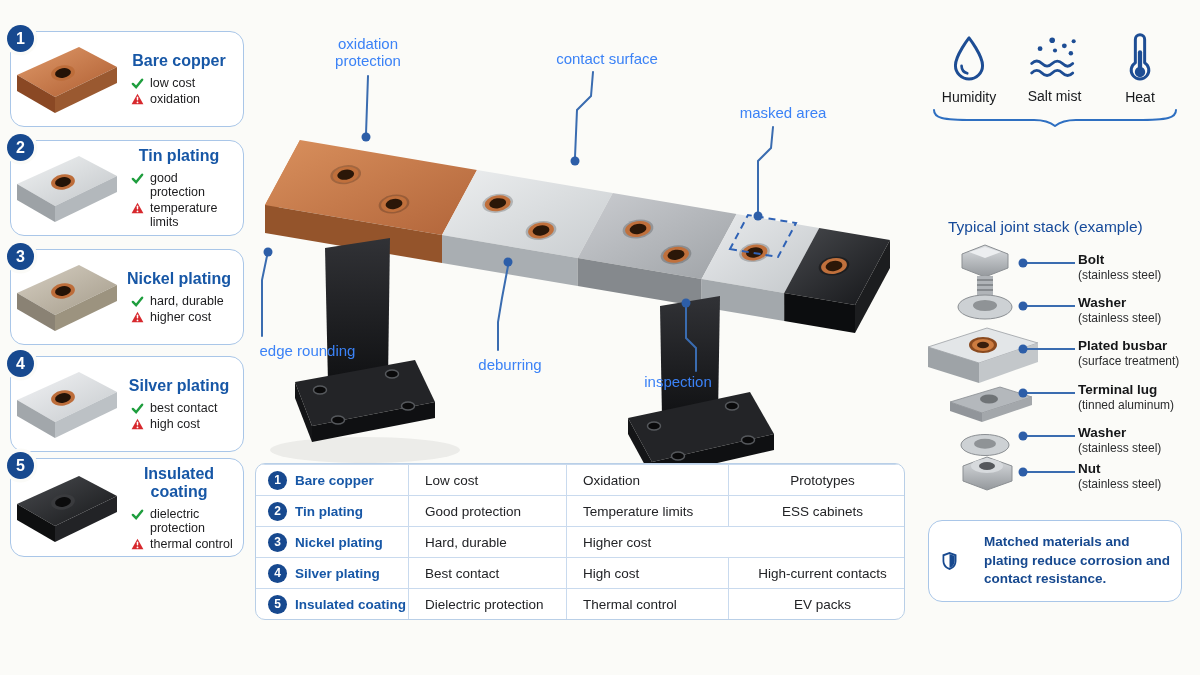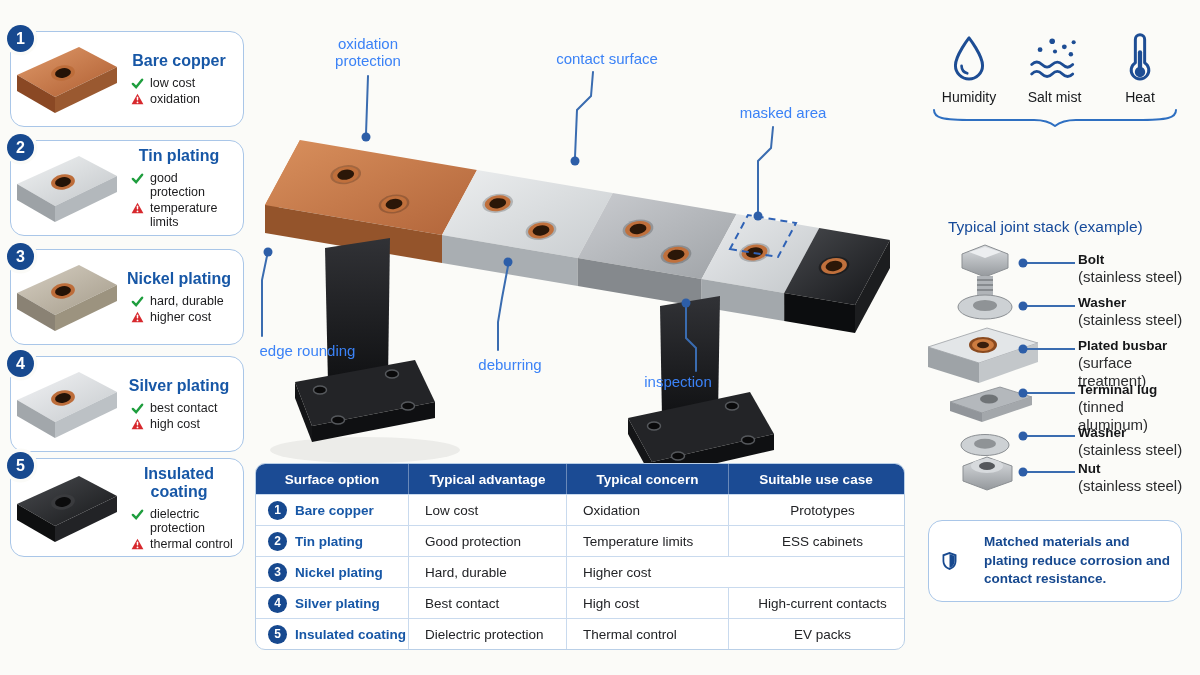--- a/index.html
+++ b/index.html
@@ -45,30 +45,30 @@
   .t-cell { height:30px; display:flex; align-items:center; font-size:13.5px; color:#222326; }
   .t-body .t-row { border-top:1px solid #c9daee; }
   .t-body .t-cell { border-left:1px solid #c9daee; padding-left:16px; }
   .t-body .t-cell:first-child { border-left:none; padding-left:12px; gap:8px; }
   .t-body .t-cell.center { justify-content:center; padding-left:13px; }
   .t-badge { width:19px; height:19px; border-radius:50%; background:#17498f; color:#fff; font-size:12px; font-weight:bold; display:flex; align-items:center; justify-content:center; flex:none; }
   .t-option { font-weight:bold; color:#1757a6; }
 
   
   .env-panel { position:absolute; left:928px; top:32px; width:254px; }
-  .env-icons { display:flex; align-items:flex-end; }
+  .env-icons { display:flex; align-items:center; }
   .env-cell { width:82px; display:flex; flex-direction:column; align-items:center; justify-content:flex-end; }
   .env-divider { width:1.5px; background:#c5c9cf; margin:2px 1px 14px; }
   .env-label { font-size:14px; color:#17191c; margin-top:5px; }
   .env-note { margin-top:5px; text-align:center; font-size:15px; font-weight:600; color:#2e6fc1; line-height:1.25; }
 
   .stack-title { position:absolute; left:948px; top:218px; font-size:15.5px; font-weight:normal; color:#164a9a; }
   .stack-label { position:absolute; left:1078px; width:120px; line-height:1.18; }
   .stack-label .nm { font-size:13.5px; font-weight:bold; color:#151618; }
-  .stack-label .sub { font-size:15px; color:#2b2c2e; }
+  .stack-label .sub { font-size:12px; color:#2b2c2e; }
 
   .footer-card {
     position:absolute; left:928px; top:520px; width:254px; height:82px;
     background:#fff; border:1.6px solid #a9c6e8; border-radius:14px;
     display:flex; align-items:center; gap:26px; padding:0 10px 0 12px;
   }
   .footer-text { font-size:13.5px; font-weight:bold; color:#17498f; line-height:1.4; }
 </style>
 </head>
 <body>
@@ -391,26 +391,20 @@
 </svg>
 
 <div class="callout" style="left:312px;top:35px;width:112px">oxidation protection</div>
 <div class="callout" style="left:542px;top:50px;width:130px">contact surface</div>
 <div class="callout" style="left:725px;top:104px;width:116px">masked area</div>
 <div class="callout" style="left:250px;top:342px;width:115px">edge rounding</div>
 <div class="callout" style="left:460px;top:356px;width:100px">deburring</div>
 <div class="callout" style="left:628px;top:373px;width:100px">inspection</div>
 
 <div class="spec-table">
-  <div class="t-row t-head">
-    <div class="t-cell">Surface option</div>
-    <div class="t-cell">Typical advantage</div>
-    <div class="t-cell">Typical concern</div>
-    <div class="t-cell">Suitable use case</div>
-  </div>
   <div class="t-body">
     <div class="t-row">
       <div class="t-cell">
           <span class="t-badge">1</span>
           <span class="t-option">Bare copper</span>
         </div>
       <div class="t-cell">Low cost</div>
       <div class="t-cell">Oxidation</div>
       <div class="t-cell center">Prototypes</div>
     </div>

